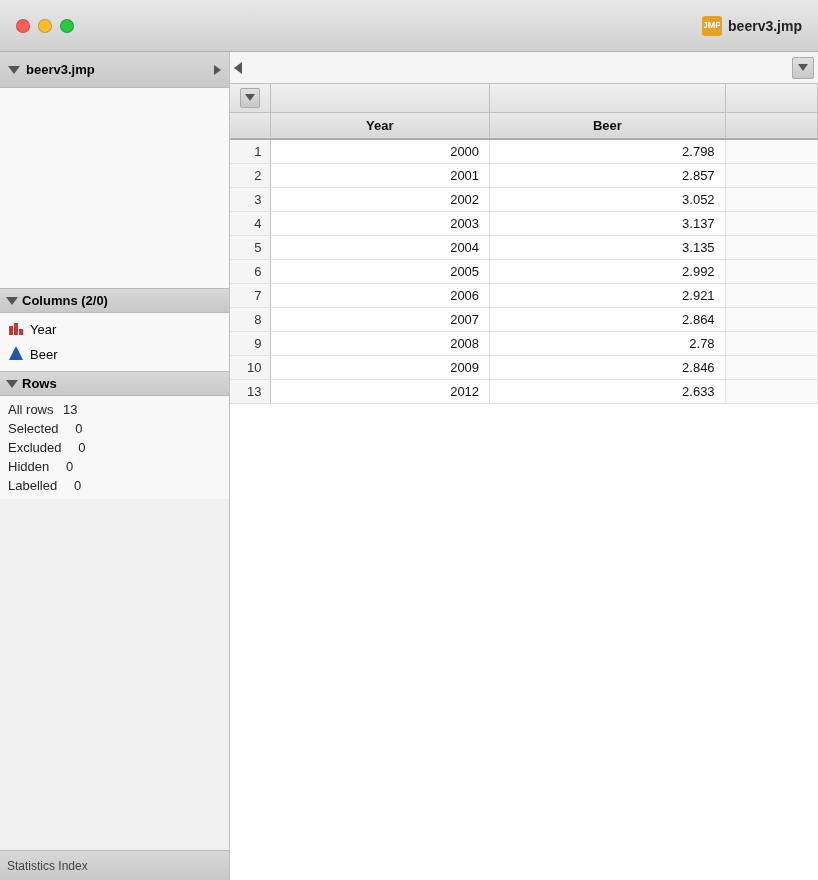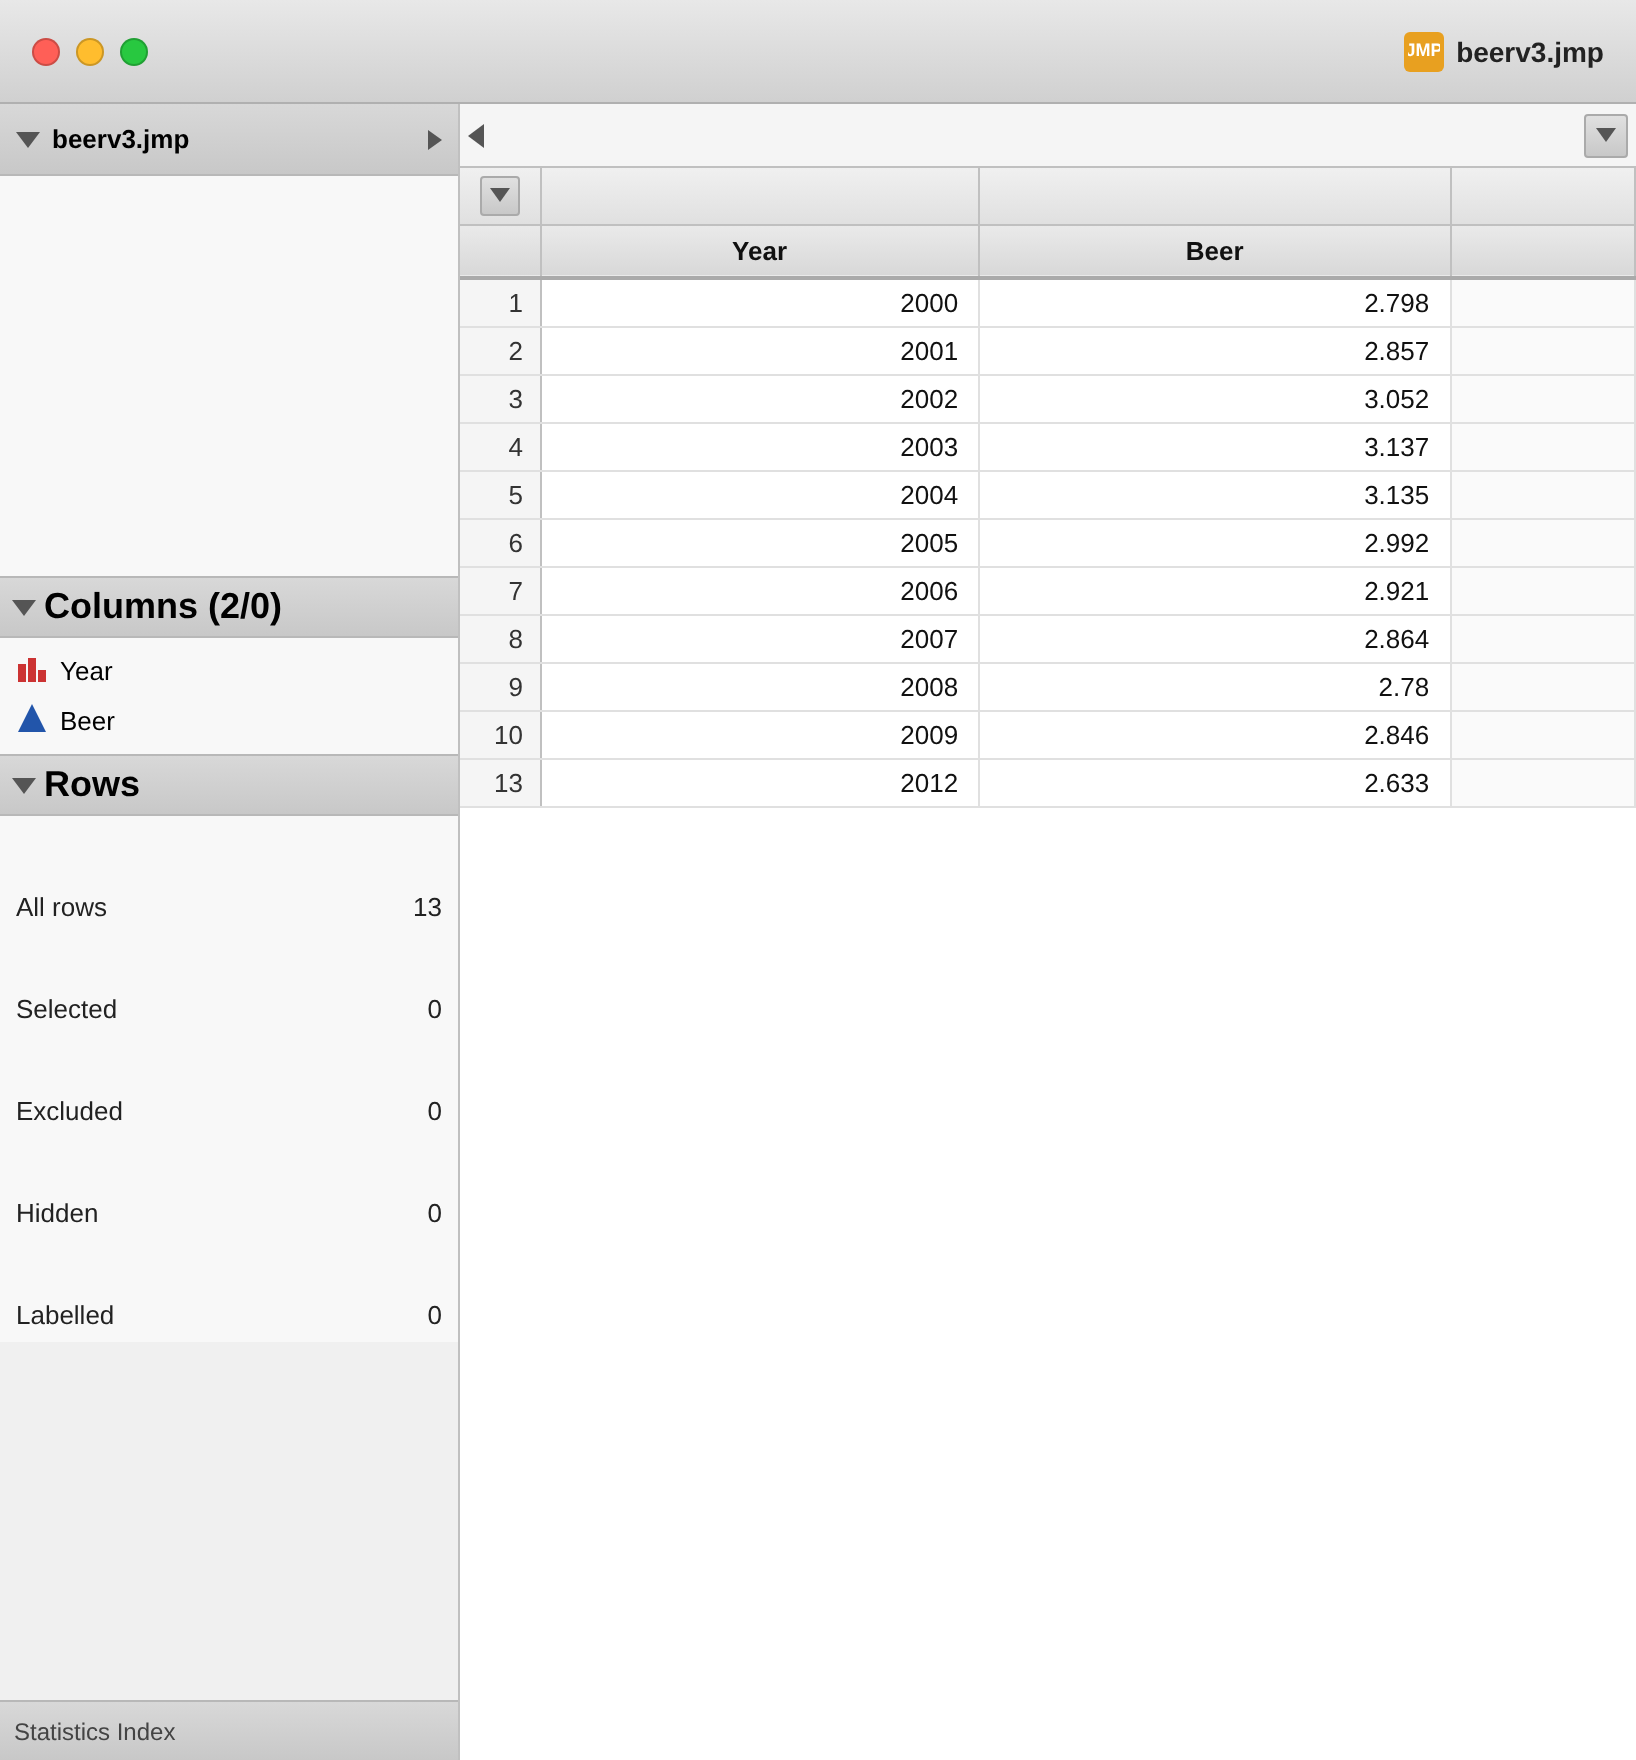--- a/index.html
+++ b/index.html
@@ -81,21 +81,21 @@
 
     
     .section-header {
       background: linear-gradient(to bottom, #d8d8d8, #c8c8c8);
       border-bottom: 1px solid #b8b8b8;
       padding: 4px 6px;
       display: flex;
       align-items: center;
       gap: 4px;
       font-weight: 600;
-      font-size: 18px;
+      font-size: 13px;
       cursor: pointer;
     }
     .triangle-icon {
       width: 0;
       height: 0;
       display: inline-block;
     }
     .triangle-down {
       border-left: 6px solid transparent;
       border-right: 6px solid transparent;
@@ -151,23 +151,21 @@
     .rows-section {
       border-top: 1px solid #b8b8b8;
     }
     .rows-content {
       background: #f8f8f8;
       padding: 4px 8px;
     }
     .rows-item {
       display: flex;
       align-items: center;
-      justify-content: space-between;
       padding: 2px 0;
-      margin-top: 32px;
     }
     .rows-item-label {
       color: #222;
     }
     .rows-item-value {
       color: #222;
       min-width: 24px;
       text-align: right;
     }
 

